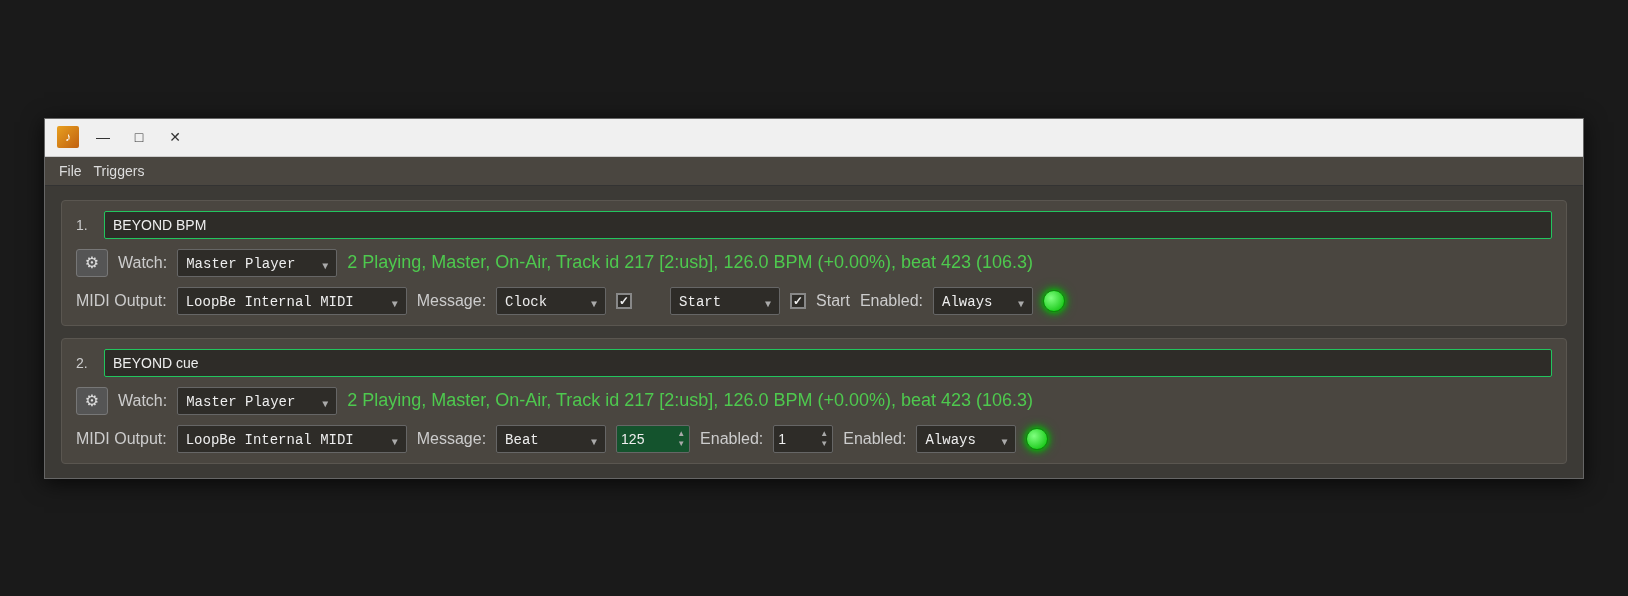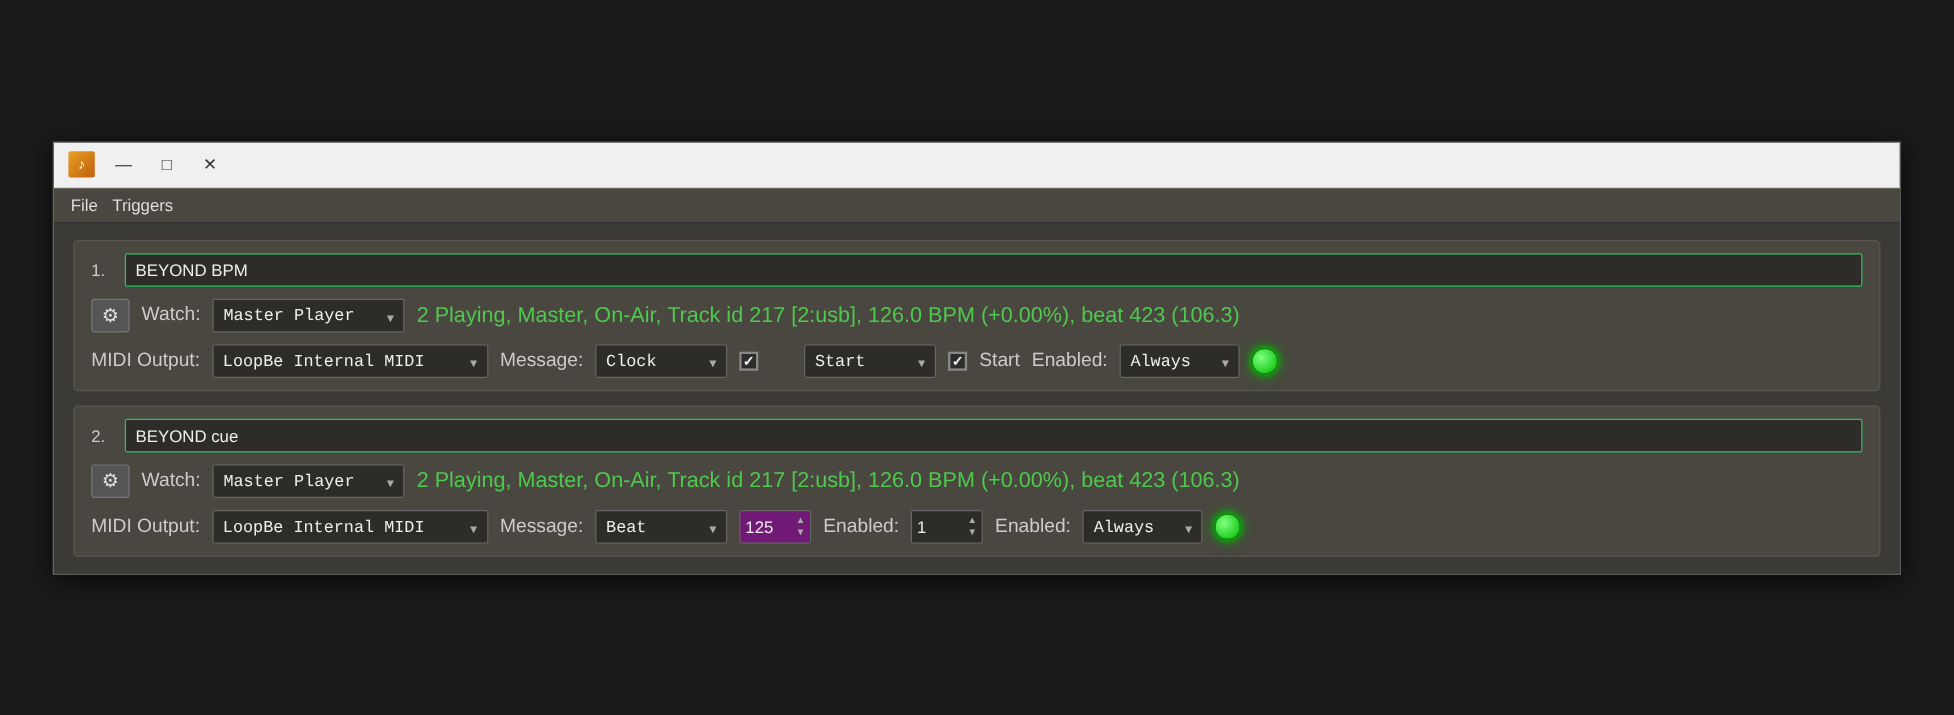--- a/index.html
+++ b/index.html
@@ -224,27 +224,27 @@
     .led {
       width: 22px;
       height: 22px;
       border-radius: 50%;
       background: radial-gradient(circle at 35% 35%, #7fff7f, #00bb00);
       box-shadow: 0 0 6px #00cc00, 0 0 12px #00aa00;
       border: 1px solid #009900;
     }
 
     .note-input {
-      background: #701a75;
+      background: #14532d;
       border: 1px solid #666;
       color: #eee;
       font-size: 14px;
       border-radius: 2px;
       height: 28px;
-      width: 60px;
+      width: 74px;
       display: flex;
       align-items: center;
       justify-content: space-between;
       padding: 2px 4px;
     }
 
     .spinner-arrows {
       display: flex;
       flex-direction: column;
       gap: 0;

